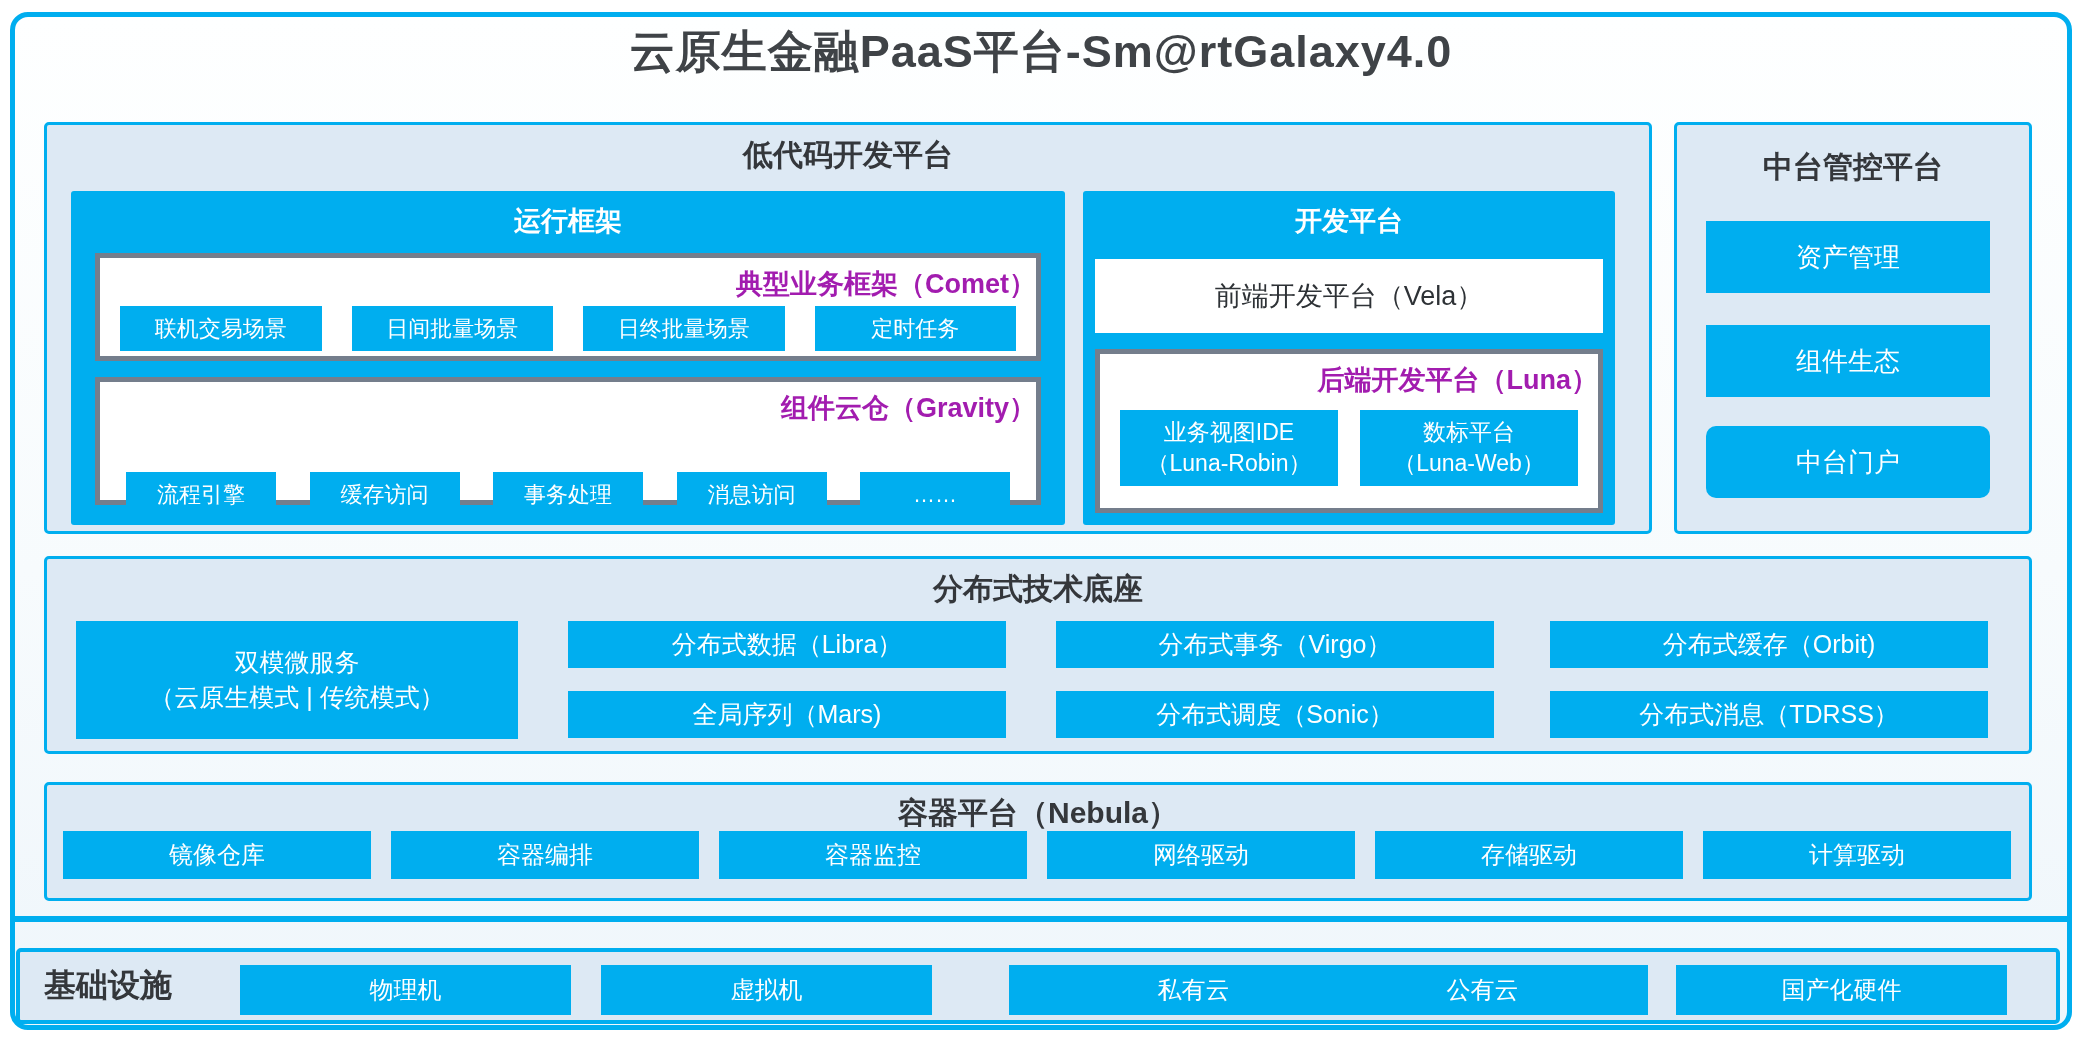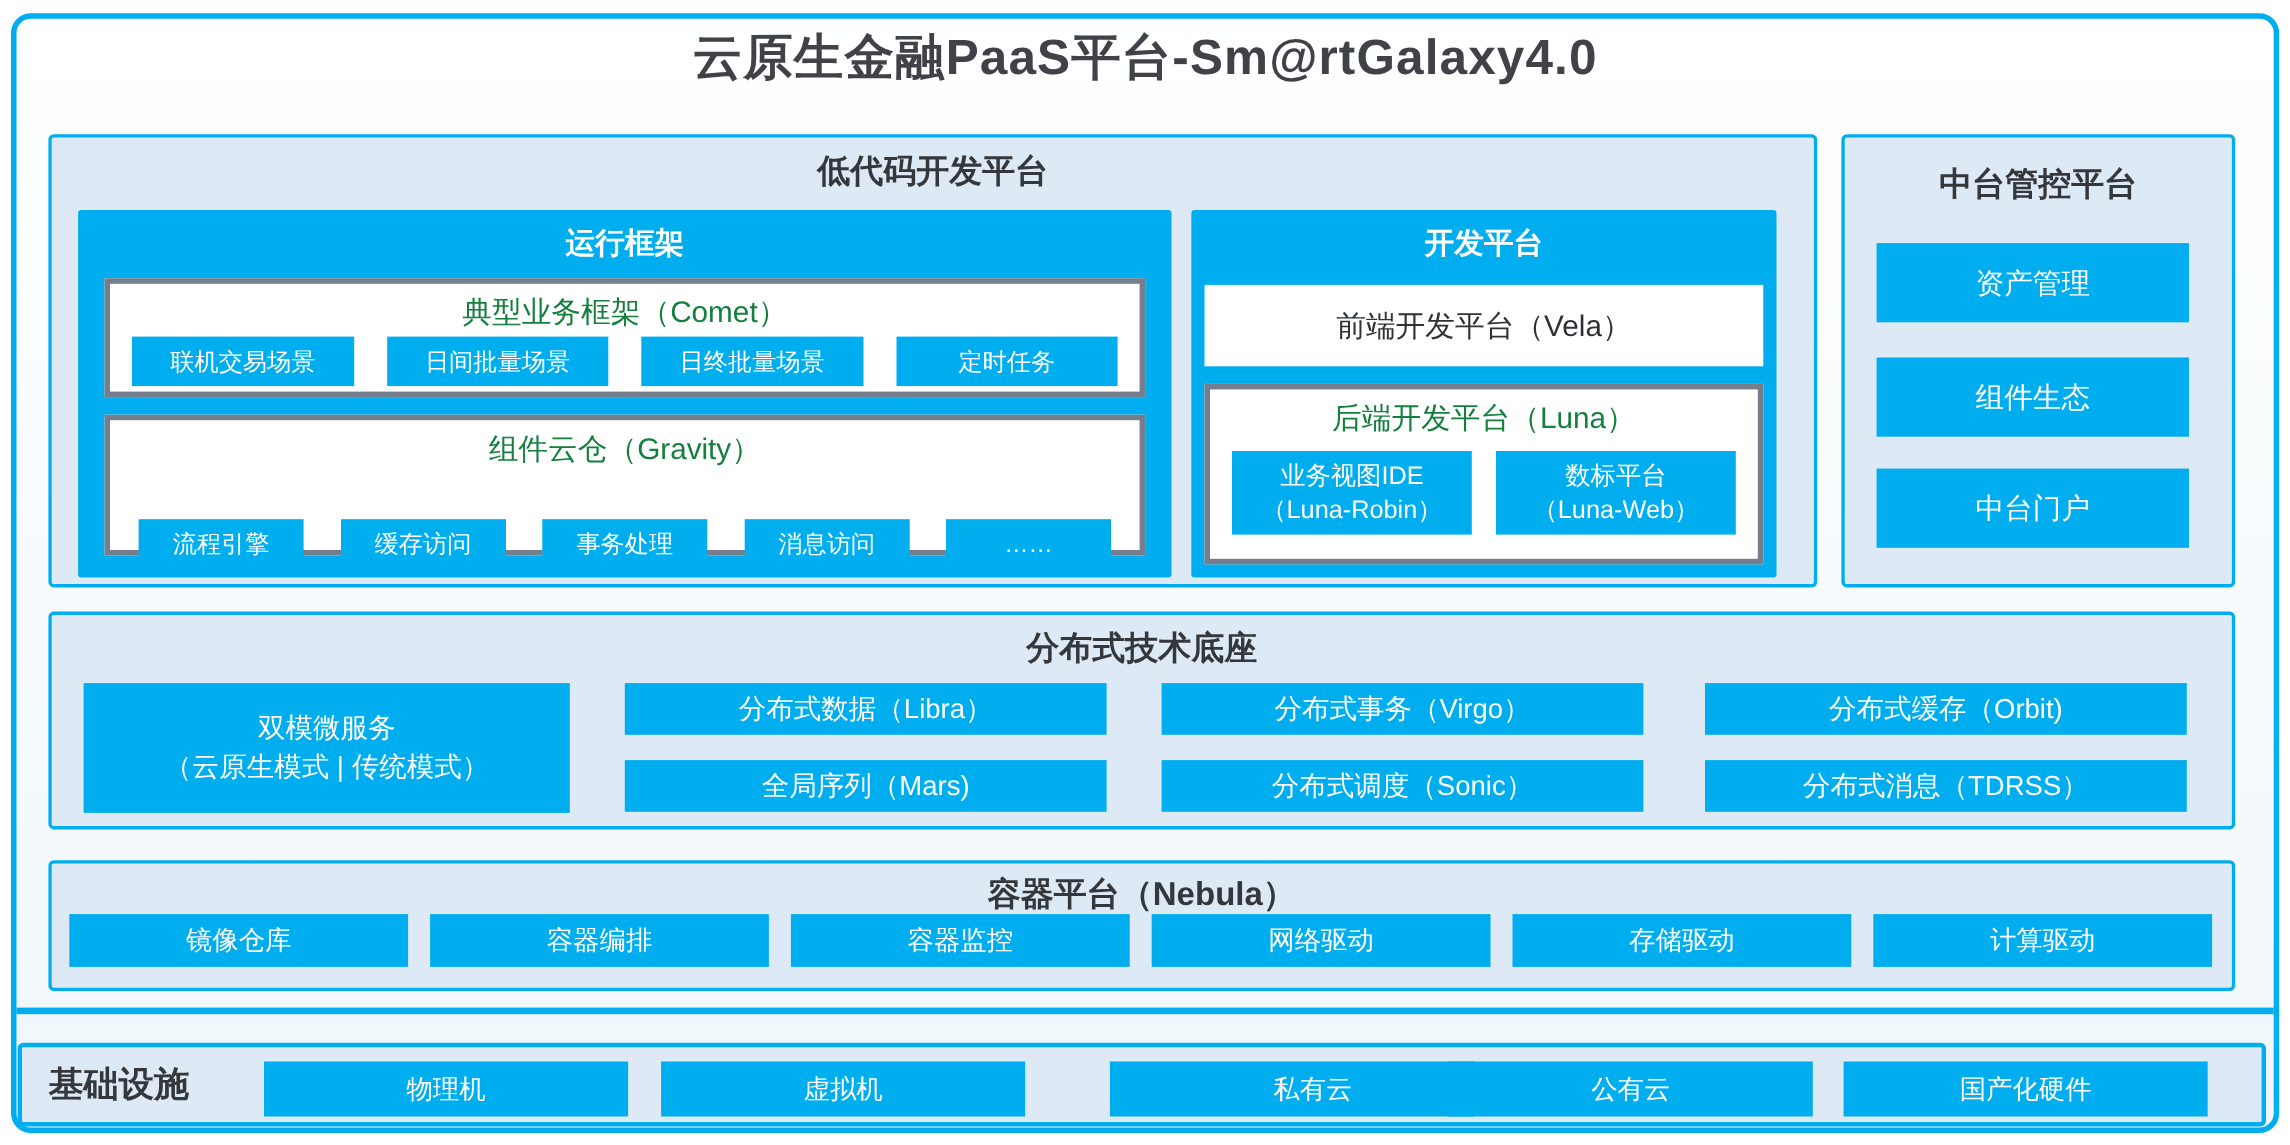--- a/index.html
+++ b/index.html
@@ -21,42 +21,42 @@
   .sec-header { position:absolute; left:0; width:100%; text-align:center; font-weight:700; color:#34373B; }
 
   .sec-a { left:44px; top:122px; width:1608px; height:412px; }
   .sec-a .sec-header { top:10px; font-size:30px; }
   .panel { position:absolute; background:#00AEEF; border-radius:3px; }
   .panel-title { position:absolute; top:12px; left:0; width:100%; text-align:center; font-size:27px; font-weight:700; color:#ffffff; }
   .panel-runtime { left:24px; top:66px; width:994px; height:334px; }
   .panel-dev { left:1036px; top:66px; width:532px; height:334px; }
 
   .gray-box { position:absolute; background:#ffffff; border:5px solid #747E8C; }
-  .box-title { position:absolute; top:8px; left:0; width:100%; text-align:center; font-size:27px; font-weight:400; color:#15803d; }
+  .box-title { position:absolute; top:8px; left:0; width:100%; text-align:right; font-size:27px; font-weight:700; color:#a21caf; }
 
   .btn { background:#00AEEF; color:#ffffff; display:flex; align-items:center; justify-content:center; text-align:center; }
 
   .comet-box { left:24px; top:62px; width:946px; height:108px; }
   .comet-row { position:absolute; left:20px; right:20px; top:48px; height:45px; display:flex; justify-content:flex-end;gap:30px; }
   .comet-row .btn { width:204px; font-size:22px; }
 
   .gravity-box { left:24px; top:186px; width:946px; height:128px; }
   .gravity-row { position:absolute; left:26px; right:26px; top:54px; height:45px; display:flex; justify-content:space-between;margin-top:36px; }
   .gravity-row .btn { width:150px; font-size:22px; }
 
   .vela-box { position:absolute; left:12px; top:68px; width:508px; height:74px; background:#ffffff;
     display:flex; align-items:center; justify-content:center; font-size:27px; font-weight:500; color:#2E3236; }
   .luna-box { left:12px; top:158px; width:508px; height:164px; }
   .luna-row { position:absolute; left:20px; right:20px; top:56px; height:76px; display:flex; justify-content:space-between; }
   .luna-row .btn { width:218px; flex-direction:column; font-size:23px; line-height:31px; }
 
   .sec-b { left:1674px; top:122px; width:358px; height:412px; }
   .sec-b .sec-header { top:22px; font-size:30px; }
   .sec-b .btn { position:absolute; left:29px; width:284px; height:72px; font-size:26px; }
-  .mid-btn-0 { top:96px; } .mid-btn-1 { top:200px; } .mid-btn-2 { top:301px; }
+  .mid-btn-0 { top:96px; } .mid-btn-1 { top:200px; } .mid-btn-2 { top:301px;border-radius:10px; }
 
   .sec-c { left:44px; top:556px; width:1988px; height:198px; }
   .sec-c .sec-header { top:10px; font-size:30px; }
   .dual-box { position:absolute; left:29px; top:62px; width:442px; height:118px;
     background:#00AEEF; color:#fff; display:flex; flex-direction:column; align-items:center; justify-content:center;
     font-size:25px; line-height:35px; text-align:center; }
   .grid-btn { position:absolute; width:438px; height:47px; font-size:25px; }
   .g-c0 { left:521px; } .g-c1 { left:1009px; } .g-c2 { left:1503px; }
   .g-r0 { top:62px; } .g-r1 { top:132px; }
 

